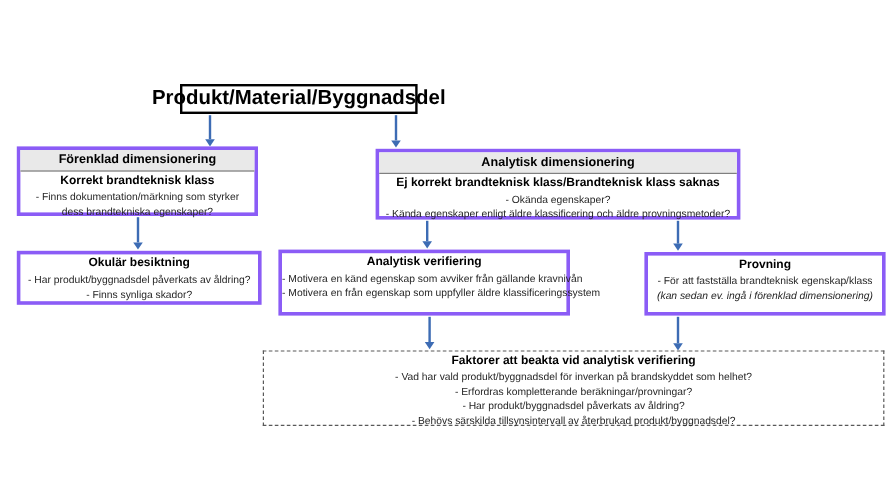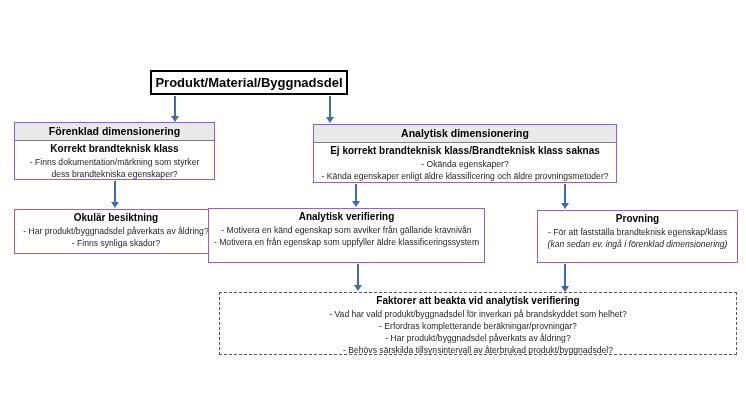--- a/index.html
+++ b/index.html
@@ -1,23 +1,23 @@
 <!DOCTYPE html>
 <html><head>
 <meta charset="utf-8">
 <style>
   html,body{margin:0;padding:0;background:#ffffff;}
   .canvas{
     position:relative;width:746px;height:420px;background:#ffffff;overflow:hidden;
     font-family:"Liberation Sans","DejaVu Sans",sans-serif;color:#1a1a1a;
   }
-  .box{position:absolute;background:#ffffff;border:1px solid #8b5cf6;box-sizing:border-box;text-align:center;}
+  .box{position:absolute;background:#ffffff;border:3px solid #8b5cf6;box-sizing:border-box;text-align:center;}
   .product-box{
-    border:2px solid #000000;font-weight:bold;font-size:13px;color:#000;
-    display:flex;align-items:center;justify-content:center;
+    border:2px solid #000000;font-weight:bold;font-size:17px;color:#000;
+    display:flex;align-items:flex-start;justify-content:center;
   }
   .hdr{
     background:#e9e9e9;border-bottom:1px solid #7f7f7f;font-weight:bold;font-size:10.5px;color:#000;
     height:17px;line-height:17px;white-space:nowrap;overflow:hidden;
   }
   .box-title{font-weight:bold;font-size:10px;color:#000;line-height:14px;padding-top:1px;white-space:nowrap;}
   .line{font-size:8.6px;line-height:12px;color:#262626;white-space:nowrap;}
   .note{font-style:italic;}
   .arrow{position:absolute;width:2px;background:#3d6cb4;}
   .arrow::after{
@@ -56,21 +56,21 @@
     <div class="line">- Okända egenskaper?</div>
     <div class="line">- Kända egenskaper enligt äldre klassificering och äldre provningsmetoder?</div>
   </div>
 
   <div class="box" style="left:14px;top:209px;width:204px;height:45px;">
     <div class="box-title">Okulär besiktning</div>
     <div class="line">- Har produkt/byggnadsdel  påverkats av åldring?</div>
     <div class="line">- Finns synliga skador?</div>
   </div>
 
-  <div class="box" style="left:208px;top:208px;width:277px;height:55px;">
+  <div class="box" style="left:232px;top:208px;width:243px;height:55px;">
     <div class="box-title">Analytisk verifiering</div>
     <div class="line">-   Motivera en känd egenskap som avviker från gällande kravnivån</div>
     <div class="line">-   Motivera en från egenskap som uppfyller äldre klassificeringssystem</div>
   </div>
 
   <div class="box" style="left:537px;top:210px;width:201px;height:53px;">
     <div class="box-title">Provning</div>
     <div class="line">-   För att fastställa brandteknisk egenskap/klass</div>
     <div class="line note">(kan sedan ev. ingå i förenklad dimensionering)</div>
   </div>

